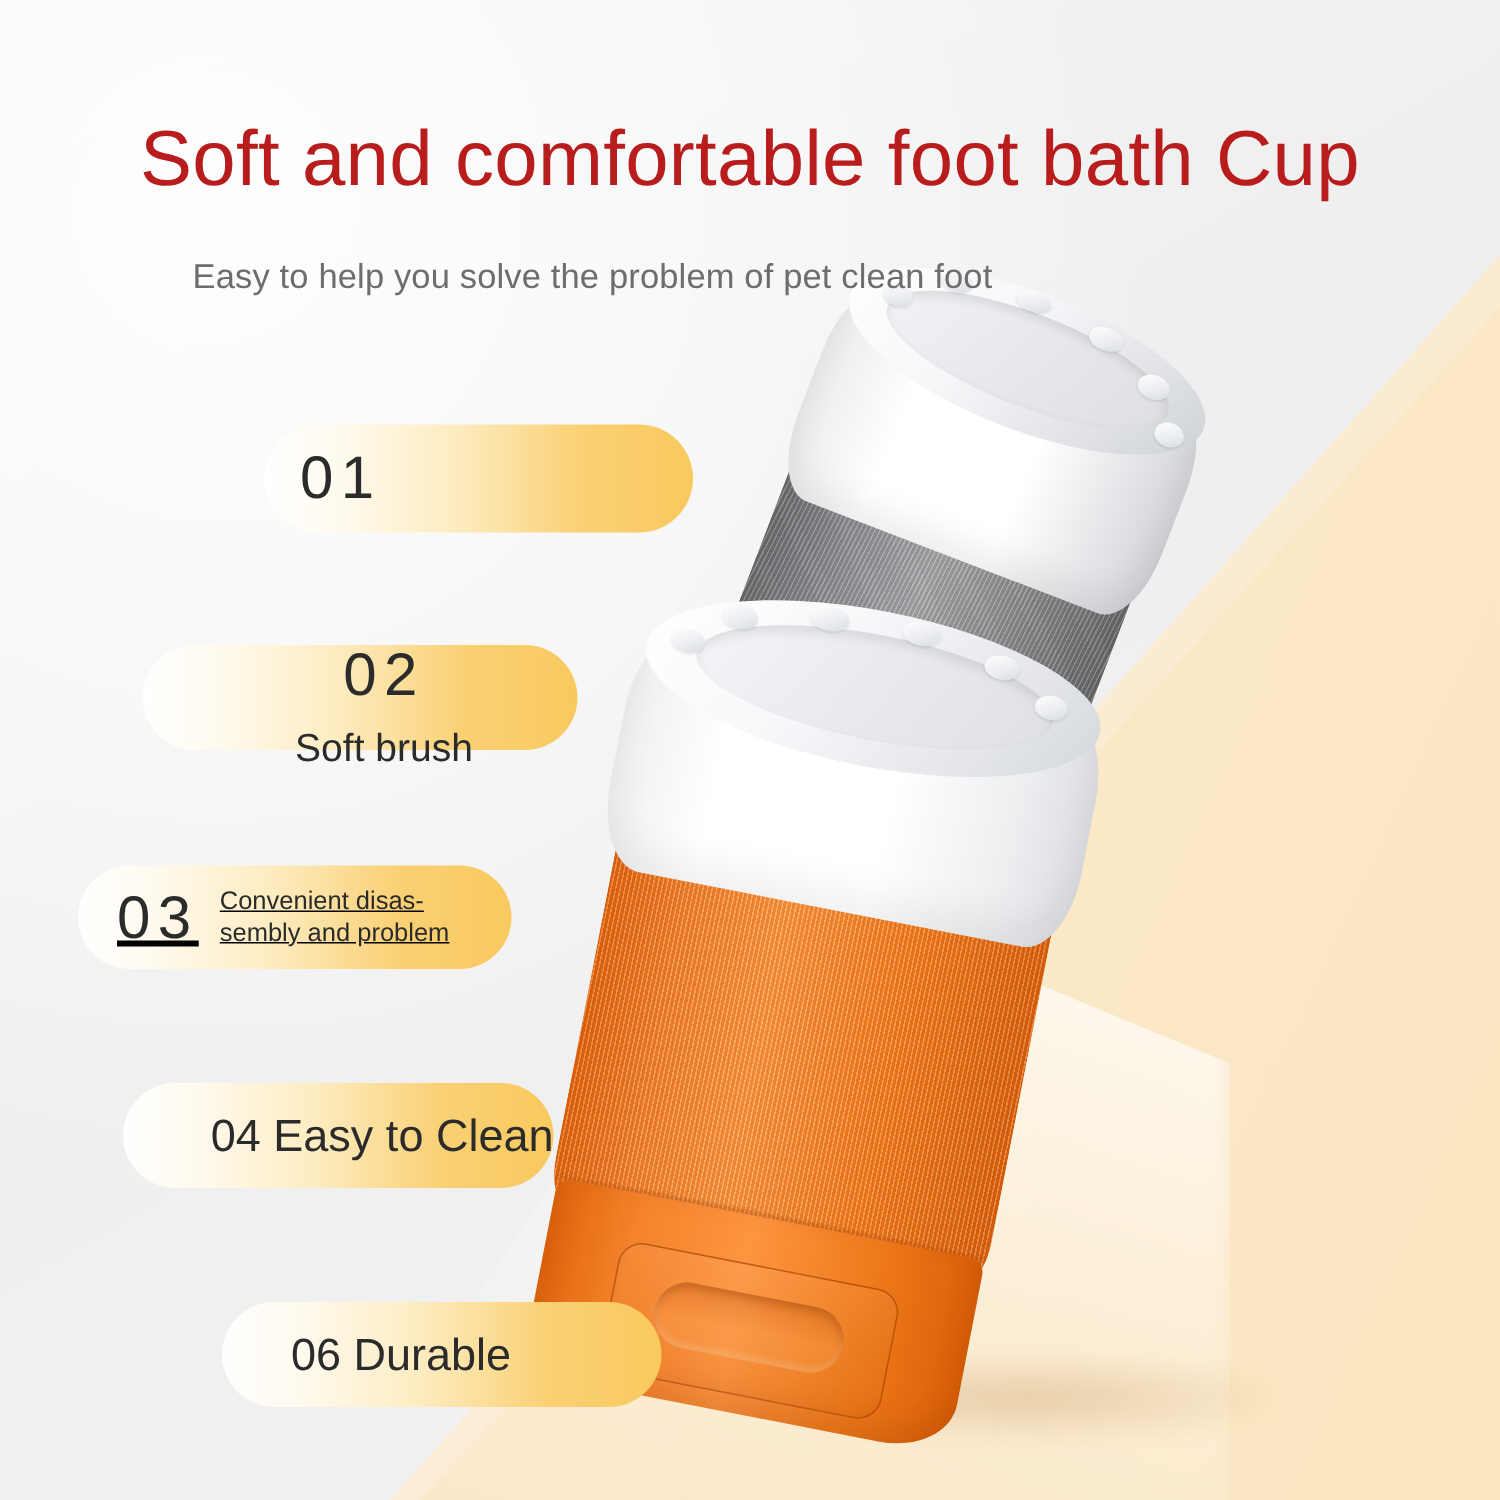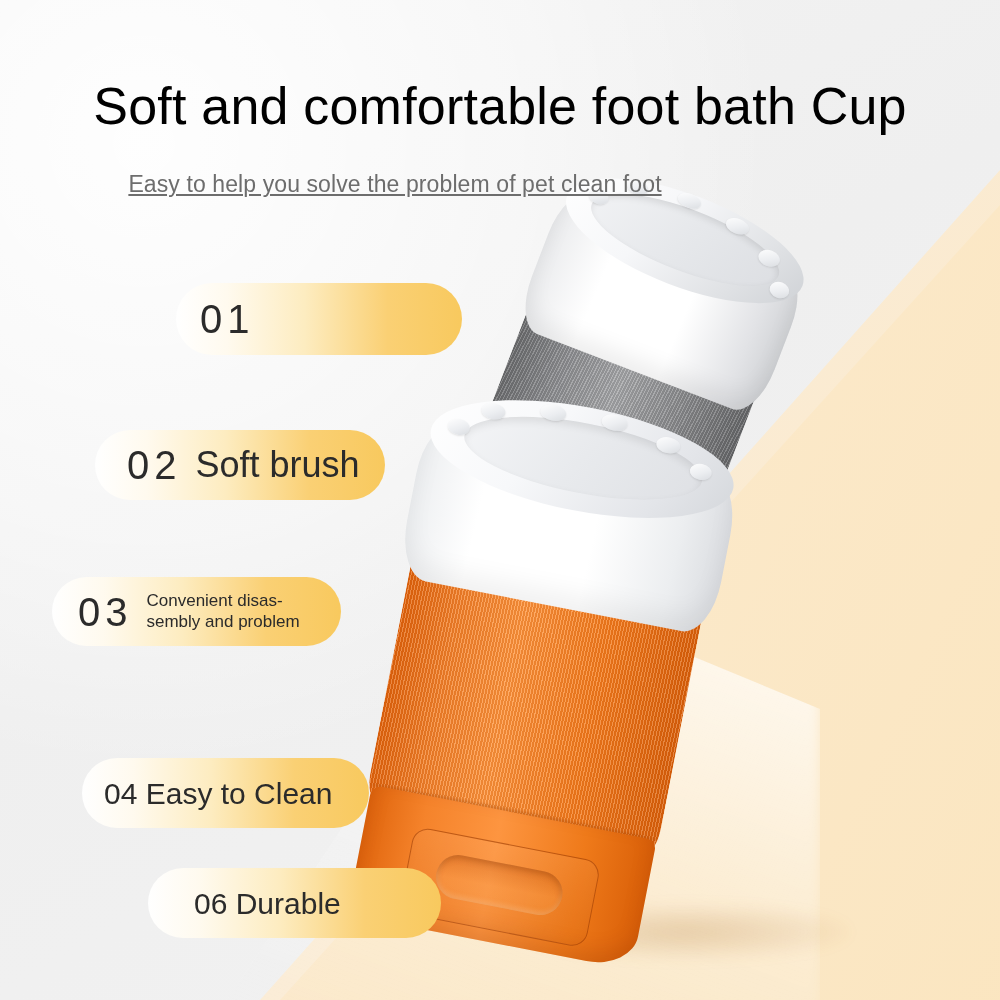--- a/index.html
+++ b/index.html
@@ -70,35 +70,34 @@
     top: 0;
     width: 1000px;
     text-align: center;
     z-index: 30;
   }
   .title {
     margin: 0;
     padding-top: 78px;
     font-size: 52px;
     font-weight: 400;
-    color: #000000;
+    color: #b91c1c;
     letter-spacing: 0.2px;
     line-height: 1.1;
     white-space: nowrap;
   }
   .subtitle {
     margin: 0;
     padding-top: 36px;
     padding-right: 210px;
     font-size: 23px;
     font-weight: 400;
     color: #6d6d6d;
     letter-spacing: 0.1px;
     white-space: nowrap;
-    text-decoration: underline;
   }
 
   
   .pills {
     position: absolute;
     left: 0;
     top: 0;
     width: 1000px;
     height: 992px;
     z-index: 28;
@@ -126,37 +125,37 @@
   }
   .pill-label {
     font-size: 17px;
     font-weight: 400;
     color: #2b2b2b;
     line-height: 1.22;
     white-space: pre-line;
   }
   
   .pill.uniform .pill-label {
-    font-size: 36px;
+    font-size: 26px;
     line-height: 1.1;
     white-space: nowrap;
   }
   .pill.solo .pill-text {
     font-size: 30px;
     font-weight: 400;
     color: #2b2b2b;
     line-height: 1.1;
     white-space: nowrap;
   }
 
   
   #pill-1 { left: 176px; top: 283px; width: 286px; height: 72px; padding-left: 24px; gap: 16px; }
-  #pill-2 { left: 95px;  top: 430px; width: 290px; height: 70px; padding-left: 32px; gap: 14px; }
-  #pill-3 { left: 52px;  top: 577px; width: 289px; height: 69px; padding-left: 26px; gap: 14px; }
-  #pill-4 { left: 82px;  top: 722px; width: 287px; height: 70px; padding-left: 22px; justify-content: flex-start; margin-top: 36px; }
+  #pill-2 { left: 95px;  top: 430px; width: 290px; height: 70px; padding-left: 32px; gap: 14px; flex-direction: column; }
+  #pill-3 { left: 52px;  top: 577px; width: 289px; height: 69px; padding-left: 26px; gap: 14px; text-decoration: underline; }
+  #pill-4 { left: 82px;  top: 722px; width: 287px; height: 70px; padding-left: 22px; justify-content: flex-end; }
   #pill-5 { left: 148px; top: 868px; width: 293px; height: 70px; padding-left: 22px; }
 
   #pill-5 .pill-text { margin-left: 24px; }
 
   
   .cup {
     position: absolute;
     z-index: 20;
   }
   .cup-gray {

